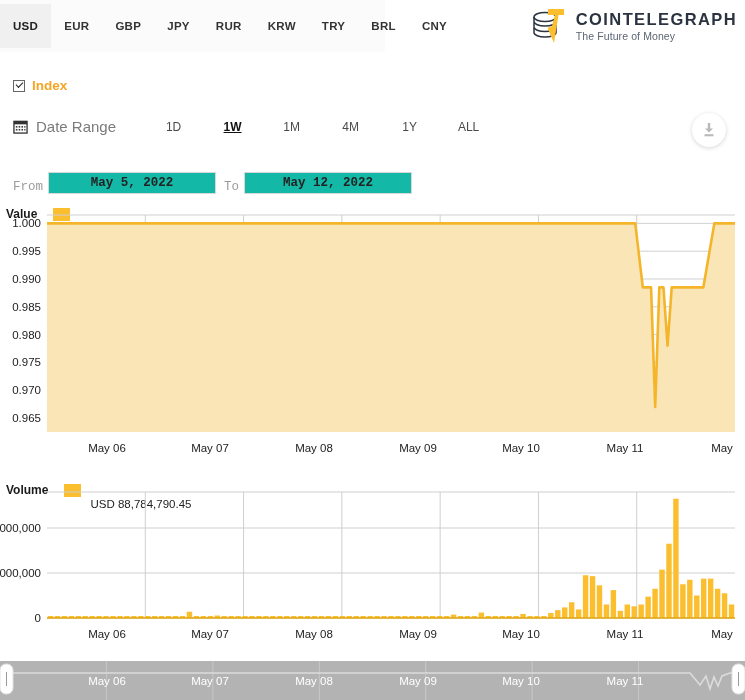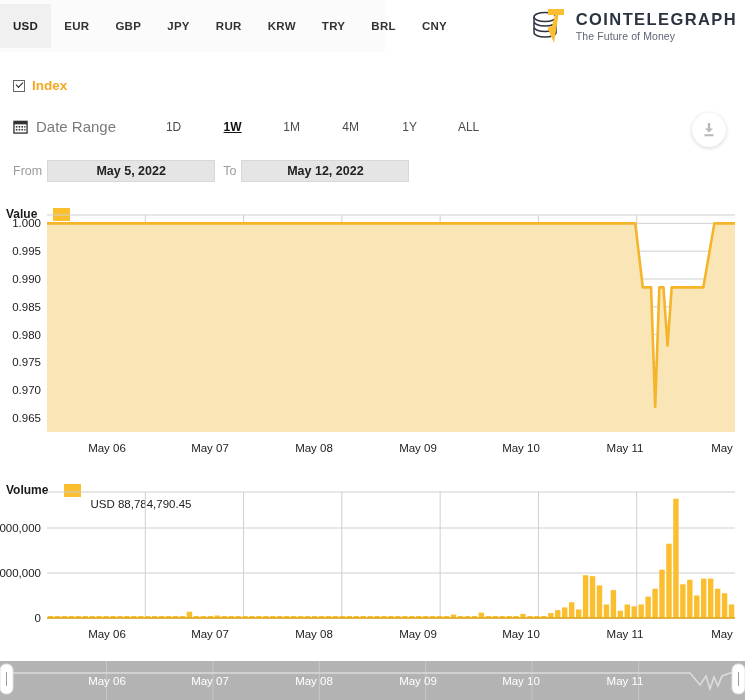--- a/index.html
+++ b/index.html
@@ -58,24 +58,24 @@
   }
   .cal-icon { width: 15px; height: 15px; margin-right: 8px; }
   .range-title { font-size: 15px; color: #7b7b7b; font-weight: normal; }
   .range-opts { display: flex; margin-left: 28px; align-items: center; }
   .range-opt {
     font-size: 12px; color: #4a4a4a; width: 59px; text-align: center; cursor: pointer;
   }
   .range-opt.active { font-weight: bold; color: #111; text-decoration: underline; }
 
   
-  .fromto-row { position: absolute; left: 13px; top: 160px; display: flex; align-items: center; }
+  .fromto-row { position: absolute; left: 13px; top: 172px; display: flex; align-items: flex-end; font-family: Liberation Mono, monospace; }
   .ft-label { font-size: 12.5px; color: #9b9b9b; margin-right: 5px; }
   .date-box {
-    border: 1px solid #d8d8d8; background: #e5e5e5; width: 168px; height: 22px;
+    border: 1px solid #d8d8d8; background: #14b8a6; width: 168px; height: 22px;
     font-size: 12.5px; color: #222; text-align: center; line-height: 21px;
     font-weight: bold; margin-right: 8px;
   }
 
   
   .dl-btn {
     position: absolute; left: 692px; top: 113px; width: 34px; height: 34px;
     border-radius: 50%; background: #fff; box-shadow: 0 1px 4px rgba(0,0,0,.17);
     display: flex; align-items: center; justify-content: center; cursor: pointer;
   }

